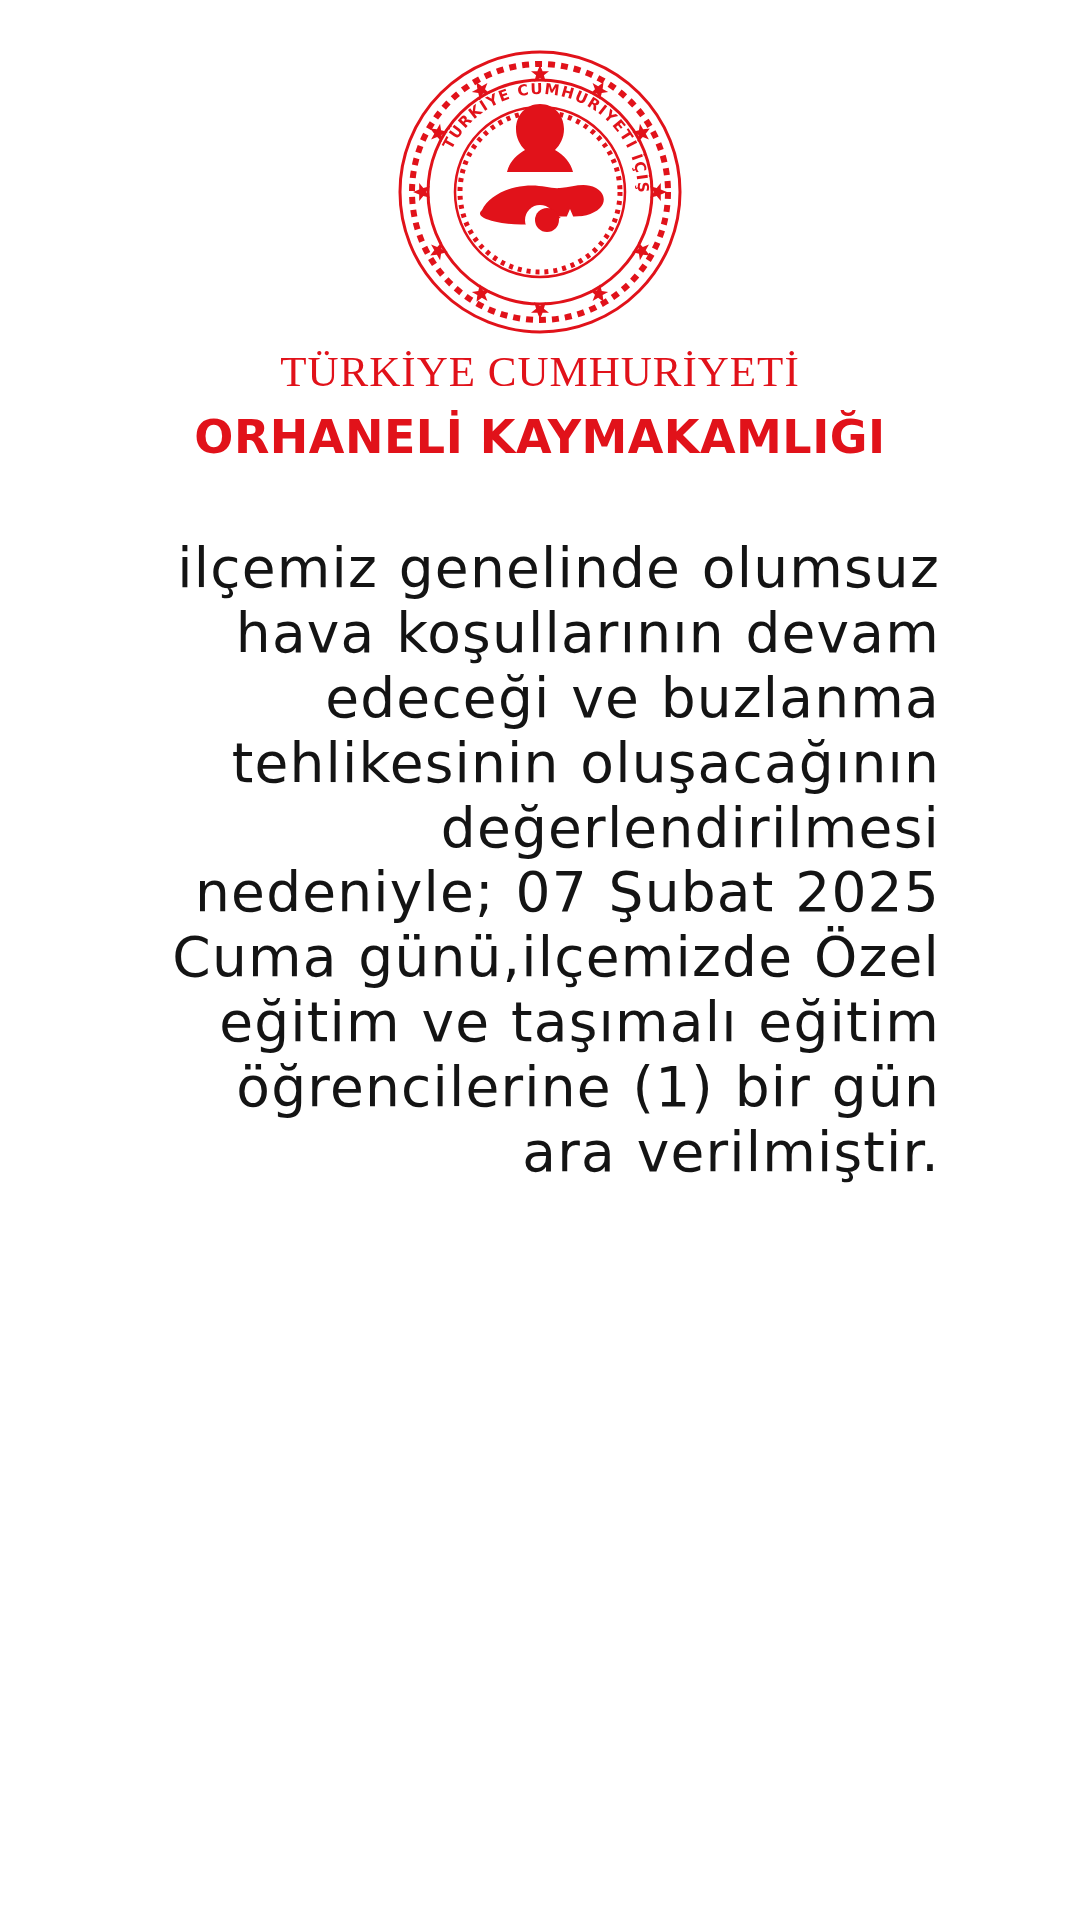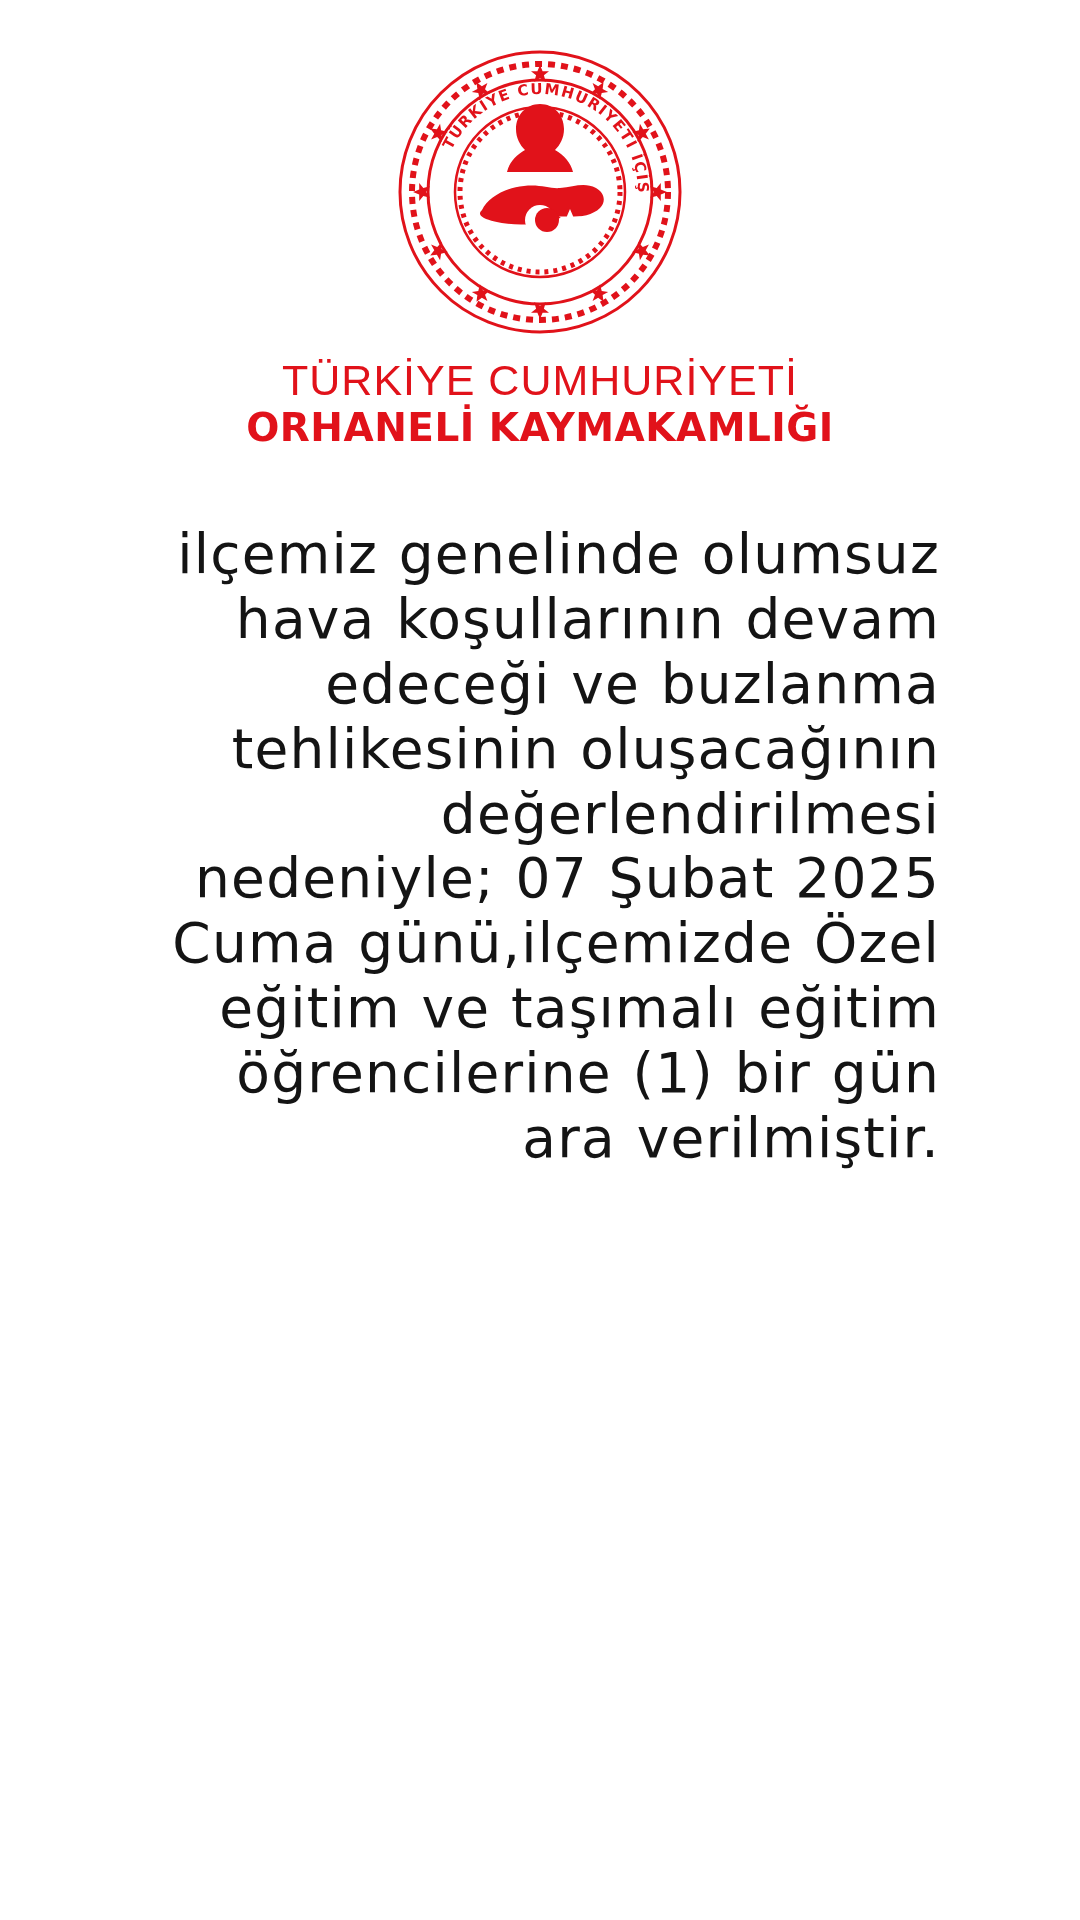--- a/index.html
+++ b/index.html
@@ -44,32 +44,32 @@
     justify-content: center;
   }
 
   .seal-svg {
     width: 300px;
     height: 300px;
     display: block;
   }
 
   .org-line1 {
-    margin-top: 14px;
+    margin-top: 5px;
     font-size: 43px;
     letter-spacing: 1px;
     color: #e1121a;
-    font-family: Liberation Sans, sans-serif;
+    font-family: Liberation Serif, serif;
     font-weight: 400;
     white-space: nowrap;
   }
 
   .org-line2 {
-    margin-top: 0;
-    font-size: 39px;
+    margin-top: 14px;
+    font-size: 46px;
     letter-spacing: 0.5px;
     color: #e1121a;
     font-weight: 700;
     white-space: nowrap;
   }
 
   
   .announcement {
     width: 800px;
     margin-top: 72px;

